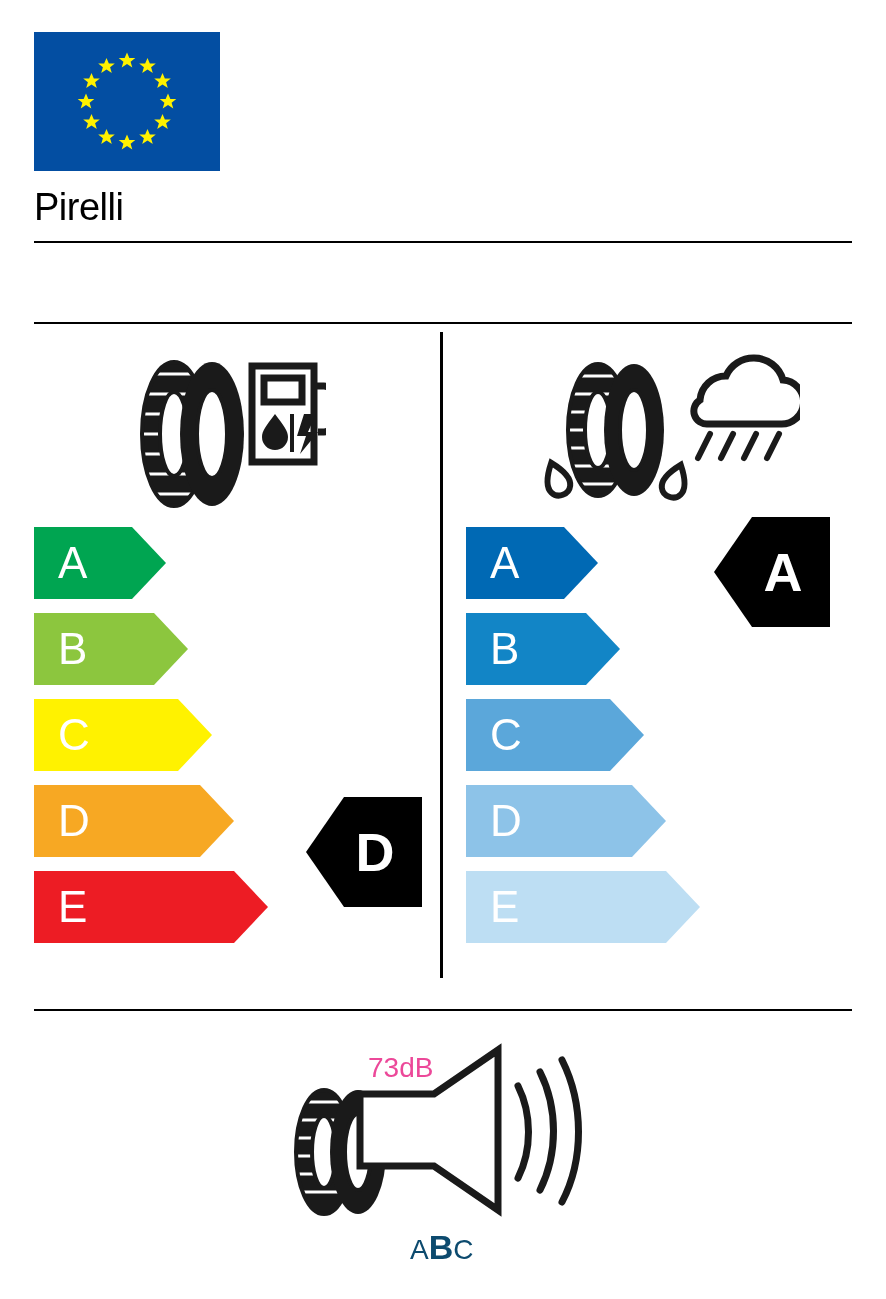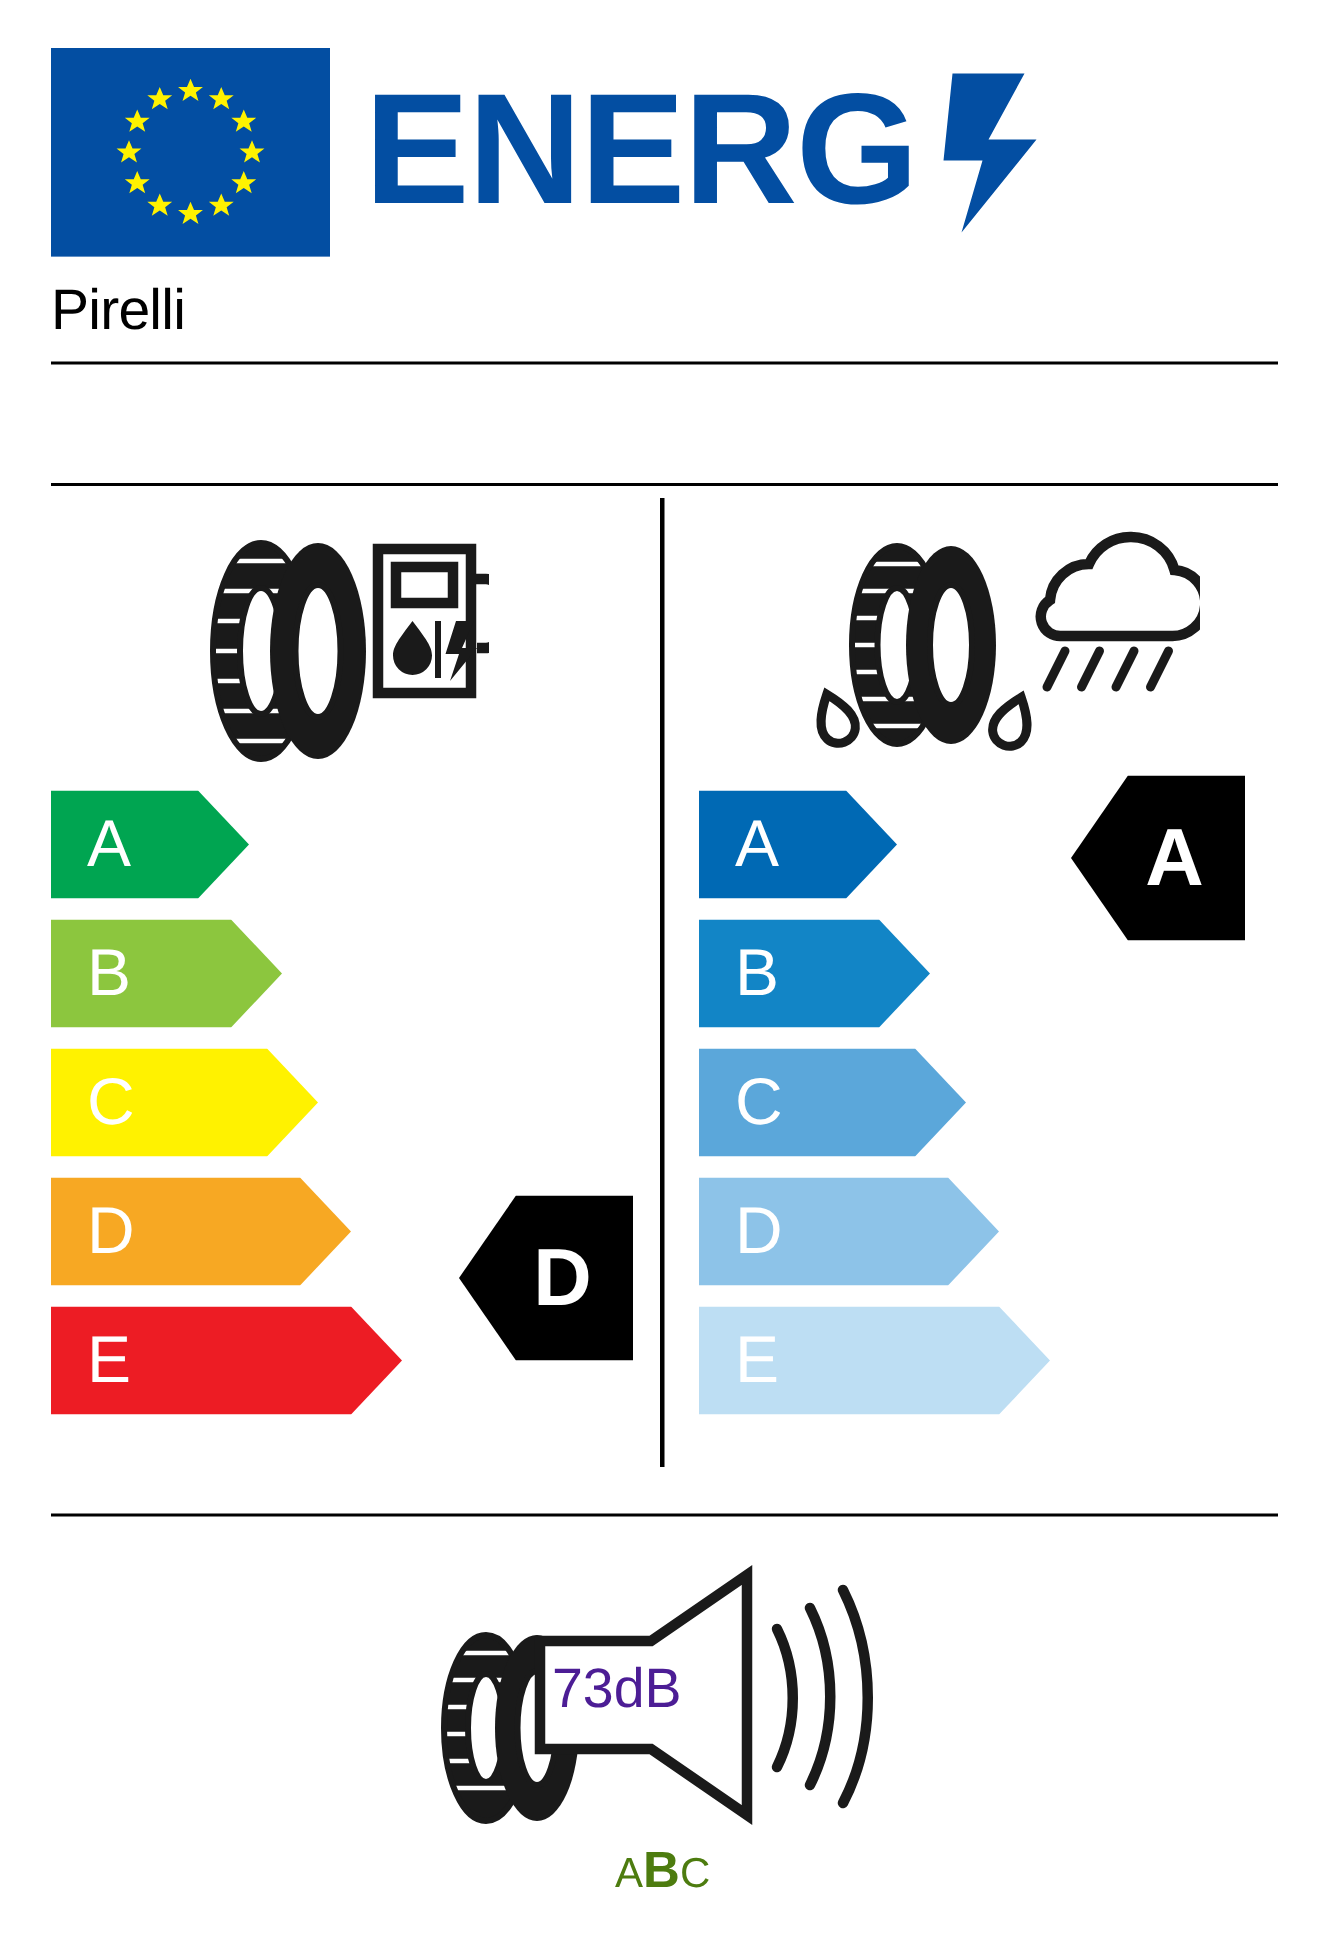--- a/index.html
+++ b/index.html
@@ -107,29 +107,29 @@
     font-size: 54px;
     font-weight: bold;
     color: #ffffff;
   }
   .badge-fuel { left: 306px; top: 797px; }
   .badge-wet  { left: 714px; top: 517px; }
 
   
   .noise-db {
     position: absolute;
-    left: 368px; top: 1105px;
-    font-size: 37px;
-    color: #4c1d95;
+    left: 368px; top: 1052px;
+    font-size: 28px;
+    color: #ec4899;
   }
   .noise-classes {
     position: absolute;
     left: 410px; top: 1228px;
     font-size: 28px;
-    color: #4d7c0f;
+    color: #0c4a6e;
   }
   .noise-classes .sel {
     font-size: 34px;
     font-weight: bold;
   }
 </style>
 </head>
 <body>
 
 <div id="label">
@@ -173,26 +173,20 @@
               <polygon points="0,-8 2.35,-2.47 8.3,-2.47 3.6,1.2 5.3,6.9 0,3.4 -5.3,6.9 -3.6,1.2 -8.3,-2.47 -2.35,-2.47"></polygon>
             </g>
           <g transform="rotate(330) translate(0,-41) rotate(-330)">
               <polygon points="0,-8 2.35,-2.47 8.3,-2.47 3.6,1.2 5.3,6.9 0,3.4 -5.3,6.9 -3.6,1.2 -8.3,-2.47 -2.35,-2.47"></polygon>
             </g>
         </g>
       </g>
     </svg>
   </div>
 
-  <div class="energ-word">
-    <svg width="470" height="110" viewBox="0 0 470 110">
-      <text x="0" y="88" font-family="Liberation Sans, sans-serif" font-size="105" font-weight="bold" fill="#034EA2" letter-spacing="-1">ENERG</text>
-      <polygon points="392,2 440,2 416,46 448,46 398,108 412,60 386,60" fill="#034EA2"></polygon>
-    </svg>
-  </div>
 
   <div class="brand">Pirelli</div>
 
   <div class="rule rule-brand"></div>
   <div class="rule rule-top"></div>
   <div class="divider-v"></div>
   <div class="rule rule-bottom"></div>
 
   <div class="pict pict-fuel">
     <svg width="200" height="165" viewBox="0 0 200 165">

